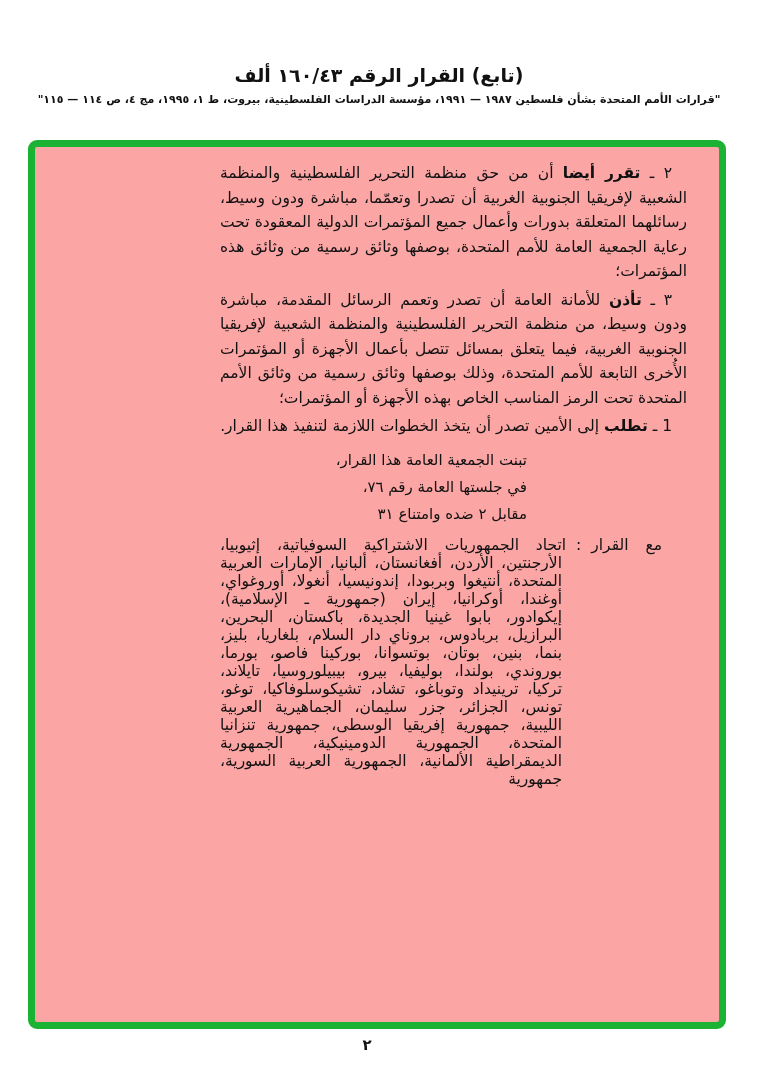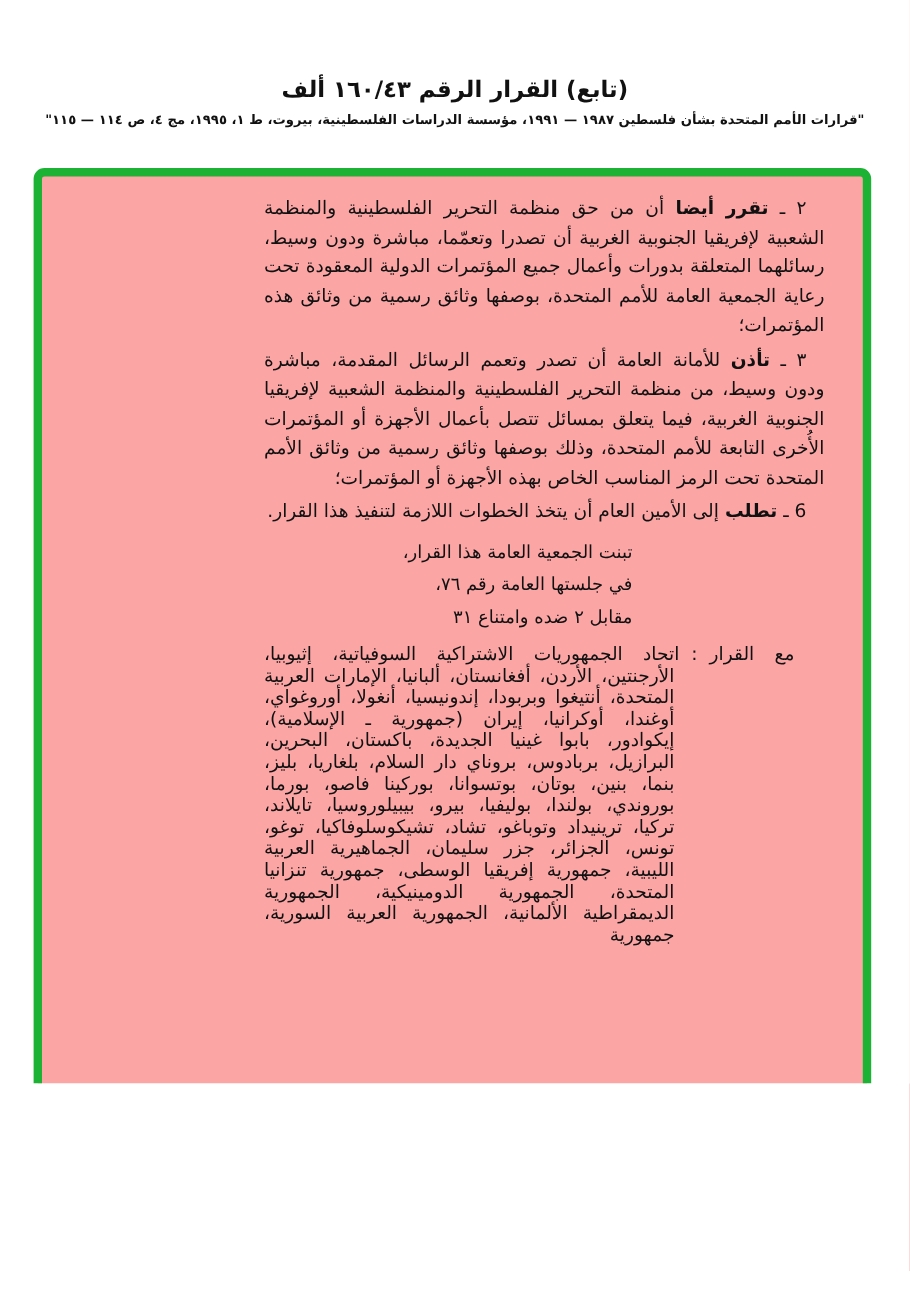--- a/index.html
+++ b/index.html
@@ -3,21 +3,21 @@
 <meta charset="utf-8">
 <style>
   html, body {
     margin: 0;
     padding: 0;
     background: #ffffff;
   }
   .page {
     position: relative;
     width: 758px;
-    height: 903px;
+    height: 1078px;
     background: #ffffff;
     font-family: "DejaVu Sans", sans-serif;
     color: #111111;
     overflow: hidden;
   }
   .header {
     position: absolute;
     top: 62px;
     left: 0;
     right: 0;
@@ -111,23 +111,23 @@
     <div class="text-col">
 
       <p class="para"><span>٢ ـ</span>
         <strong class="lead">تقرر أيضا</strong>
         <span>أن من حق منظمة التحرير الفلسطينية والمنظمة الشعبية لإفريقيا الجنوبية الغربية أن تصدرا وتعمّما، مباشرة ودون وسيط، رسائلهما المتعلقة بدورات وأعمال جميع المؤتمرات الدولية المعقودة تحت رعاية الجمعية العامة للأمم المتحدة، بوصفها وثائق رسمية من وثائق هذه المؤتمرات؛</span></p>
 
       <p class="para"><span>٣ ـ</span>
         <strong class="lead">تأذن</strong>
         <span>للأمانة العامة أن تصدر وتعمم الرسائل المقدمة، مباشرة ودون وسيط، من منظمة التحرير الفلسطينية والمنظمة الشعبية لإفريقيا الجنوبية الغربية، فيما يتعلق بمسائل تتصل بأعمال الأجهزة أو المؤتمرات الأُخرى التابعة للأمم المتحدة، وذلك بوصفها وثائق رسمية من وثائق الأمم المتحدة تحت الرمز المناسب الخاص بهذه الأجهزة أو المؤتمرات؛</span></p>
 
-      <p class="para"><span>6 ـ</span>
+      <p class="para"><span>1 ـ</span>
         <strong class="lead">تطلب</strong>
-        <span>إلى الأمين العام أن يتخذ الخطوات اللازمة لتنفيذ هذا القرار.</span></p>
+        <span>إلى الأمين تصدر أن يتخذ الخطوات اللازمة لتنفيذ هذا القرار.</span></p>
 
       <div class="adoption">
         <div class="note-line">تبنت الجمعية العامة هذا القرار،</div>
         <div class="note-line">في جلستها العامة رقم ٧٦،</div>
         <div class="note-line">مقابل ٢ ضده وامتناع ٣١</div>
       </div>
 
       <p class="vote"><span class="vote-label">مع القرار</span><span class="vote-sep">:</span><span class="vote-countries">اتحاد الجمهوريات الاشتراكية السوفياتية، إثيوبيا، الأرجنتين، الأردن، أفغانستان، ألبانيا، الإمارات العربية المتحدة، أنتيغوا وبربودا، إندونيسيا، أنغولا، أوروغواي، أوغندا، أوكرانيا، إيران (جمهورية ـ الإسلامية)، إيكوادور، بابوا غينيا الجديدة، باكستان، البحرين، البرازيل، بربادوس، بروناي دار السلام، بلغاريا، بليز، بنما، بنين، بوتان، بوتسوانا، بوركينا فاصو، بورما، بوروندي، بولندا، بوليفيا، بيرو، بيبيلوروسيا، تايلاند، تركيا، ترينيداد وتوباغو، تشاد، تشيكوسلوفاكيا، توغو، تونس، الجزائر، جزر سليمان، الجماهيرية العربية الليبية، جمهورية إفريقيا الوسطى، جمهورية تنزانيا المتحدة، الجمهورية الدومينيكية، الجمهورية الديمقراطية الألمانية، الجمهورية العربية السورية، جمهورية</span></p>
 
     </div>

